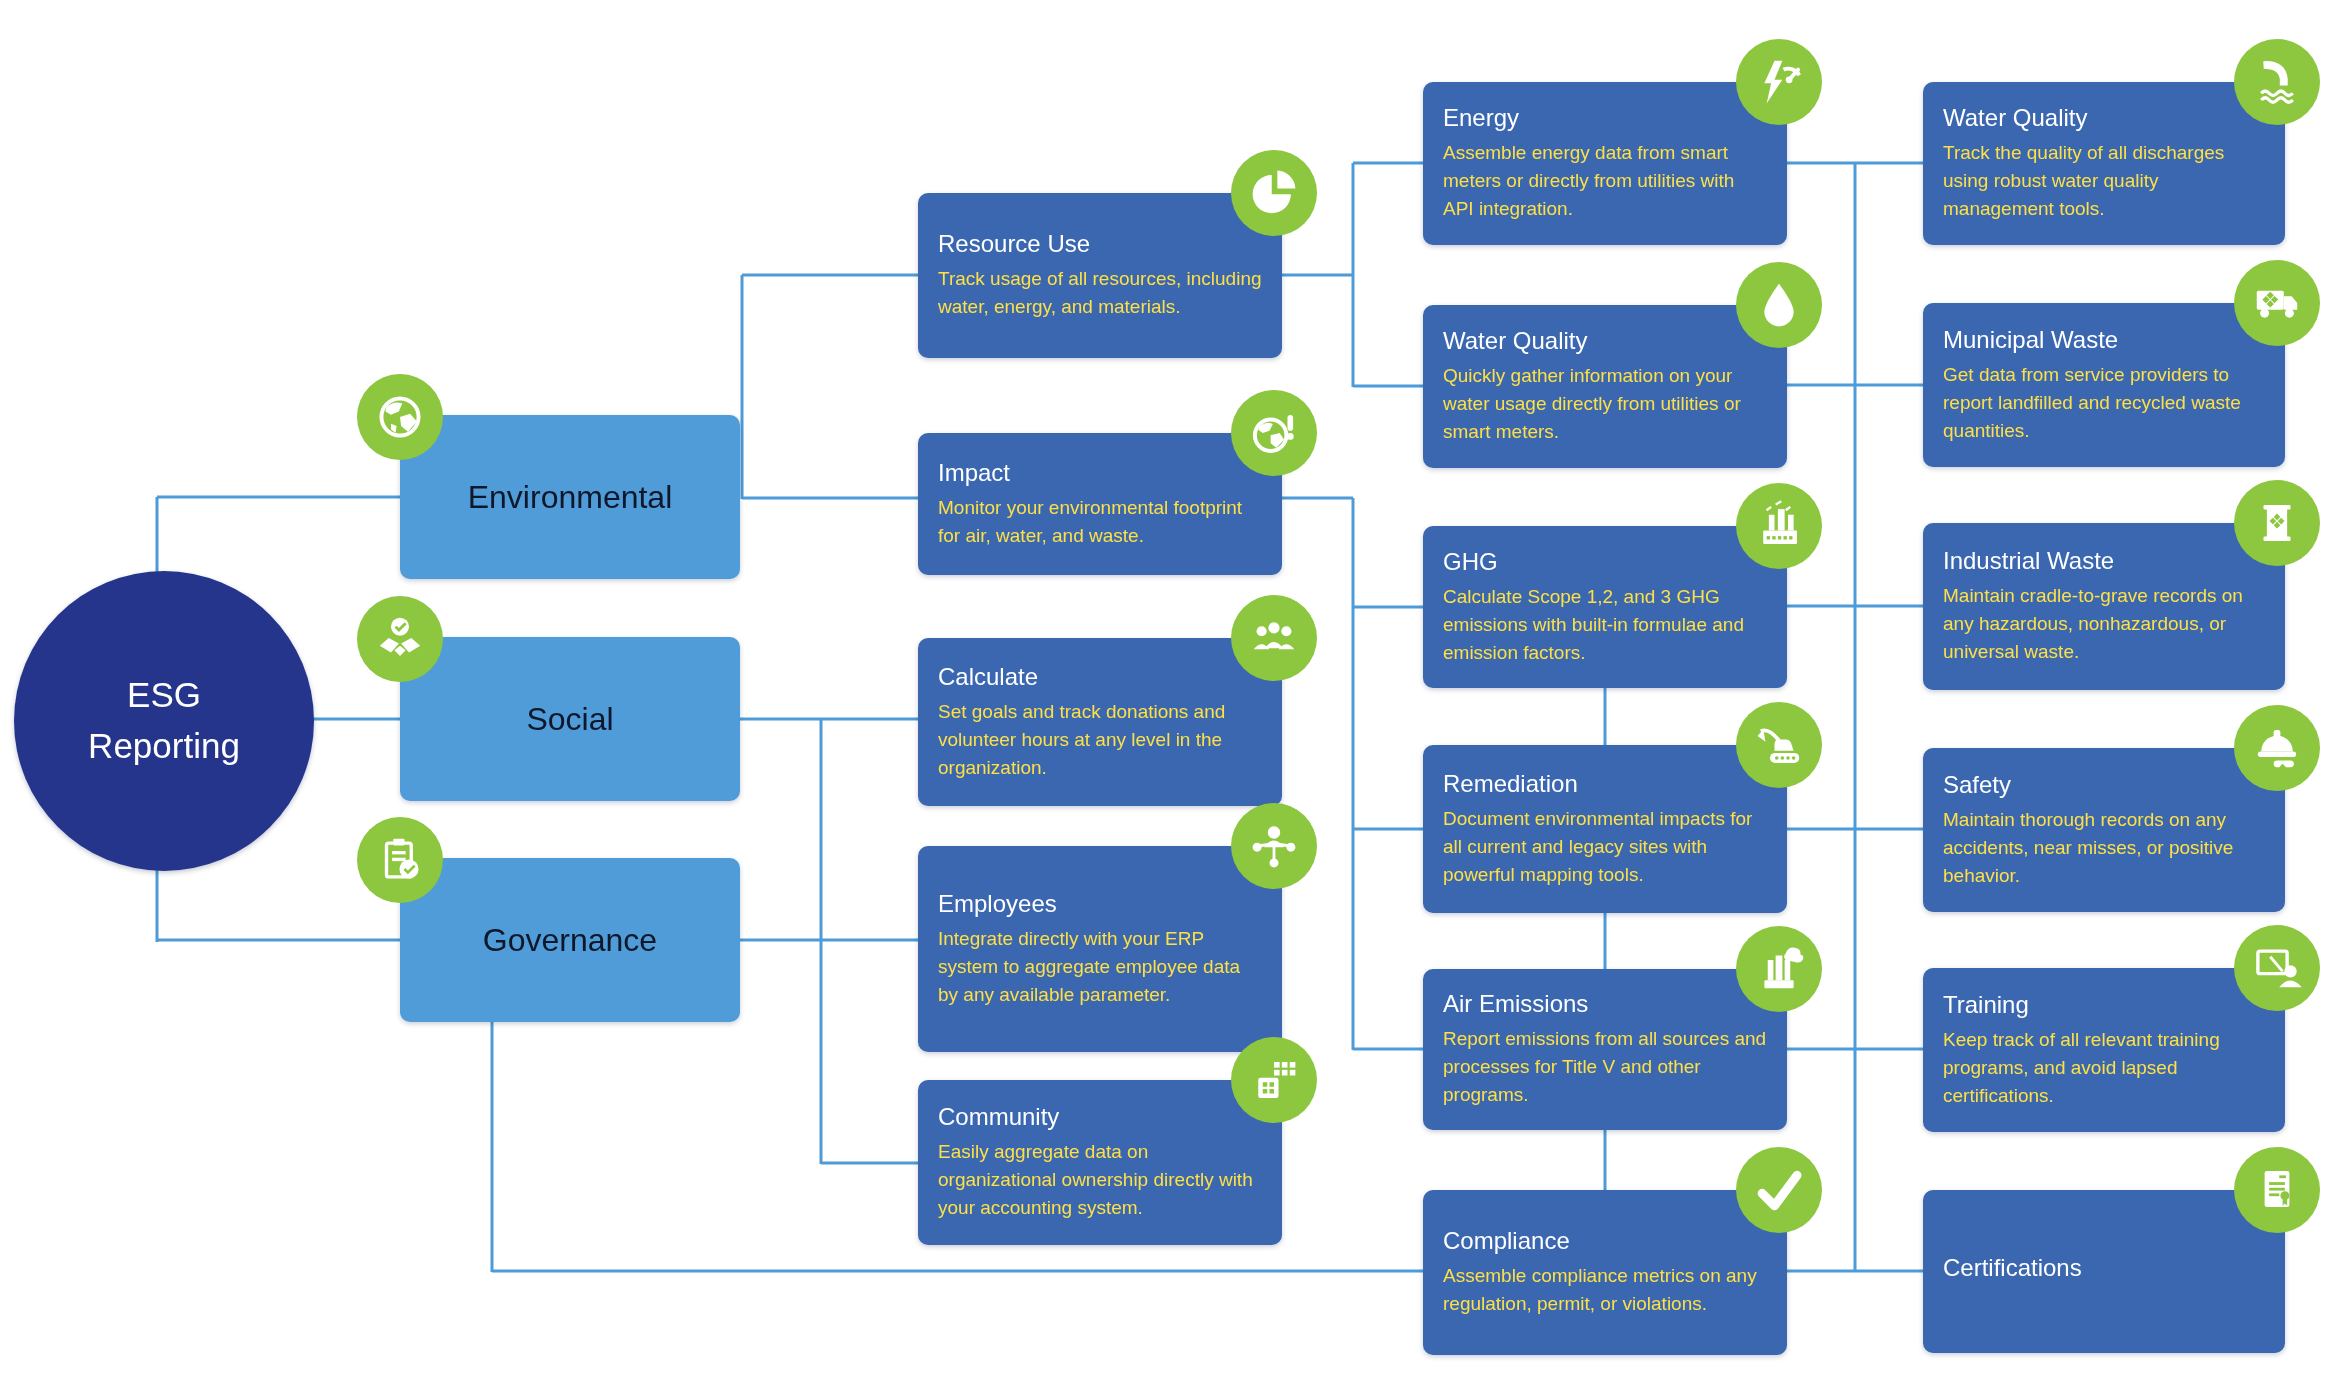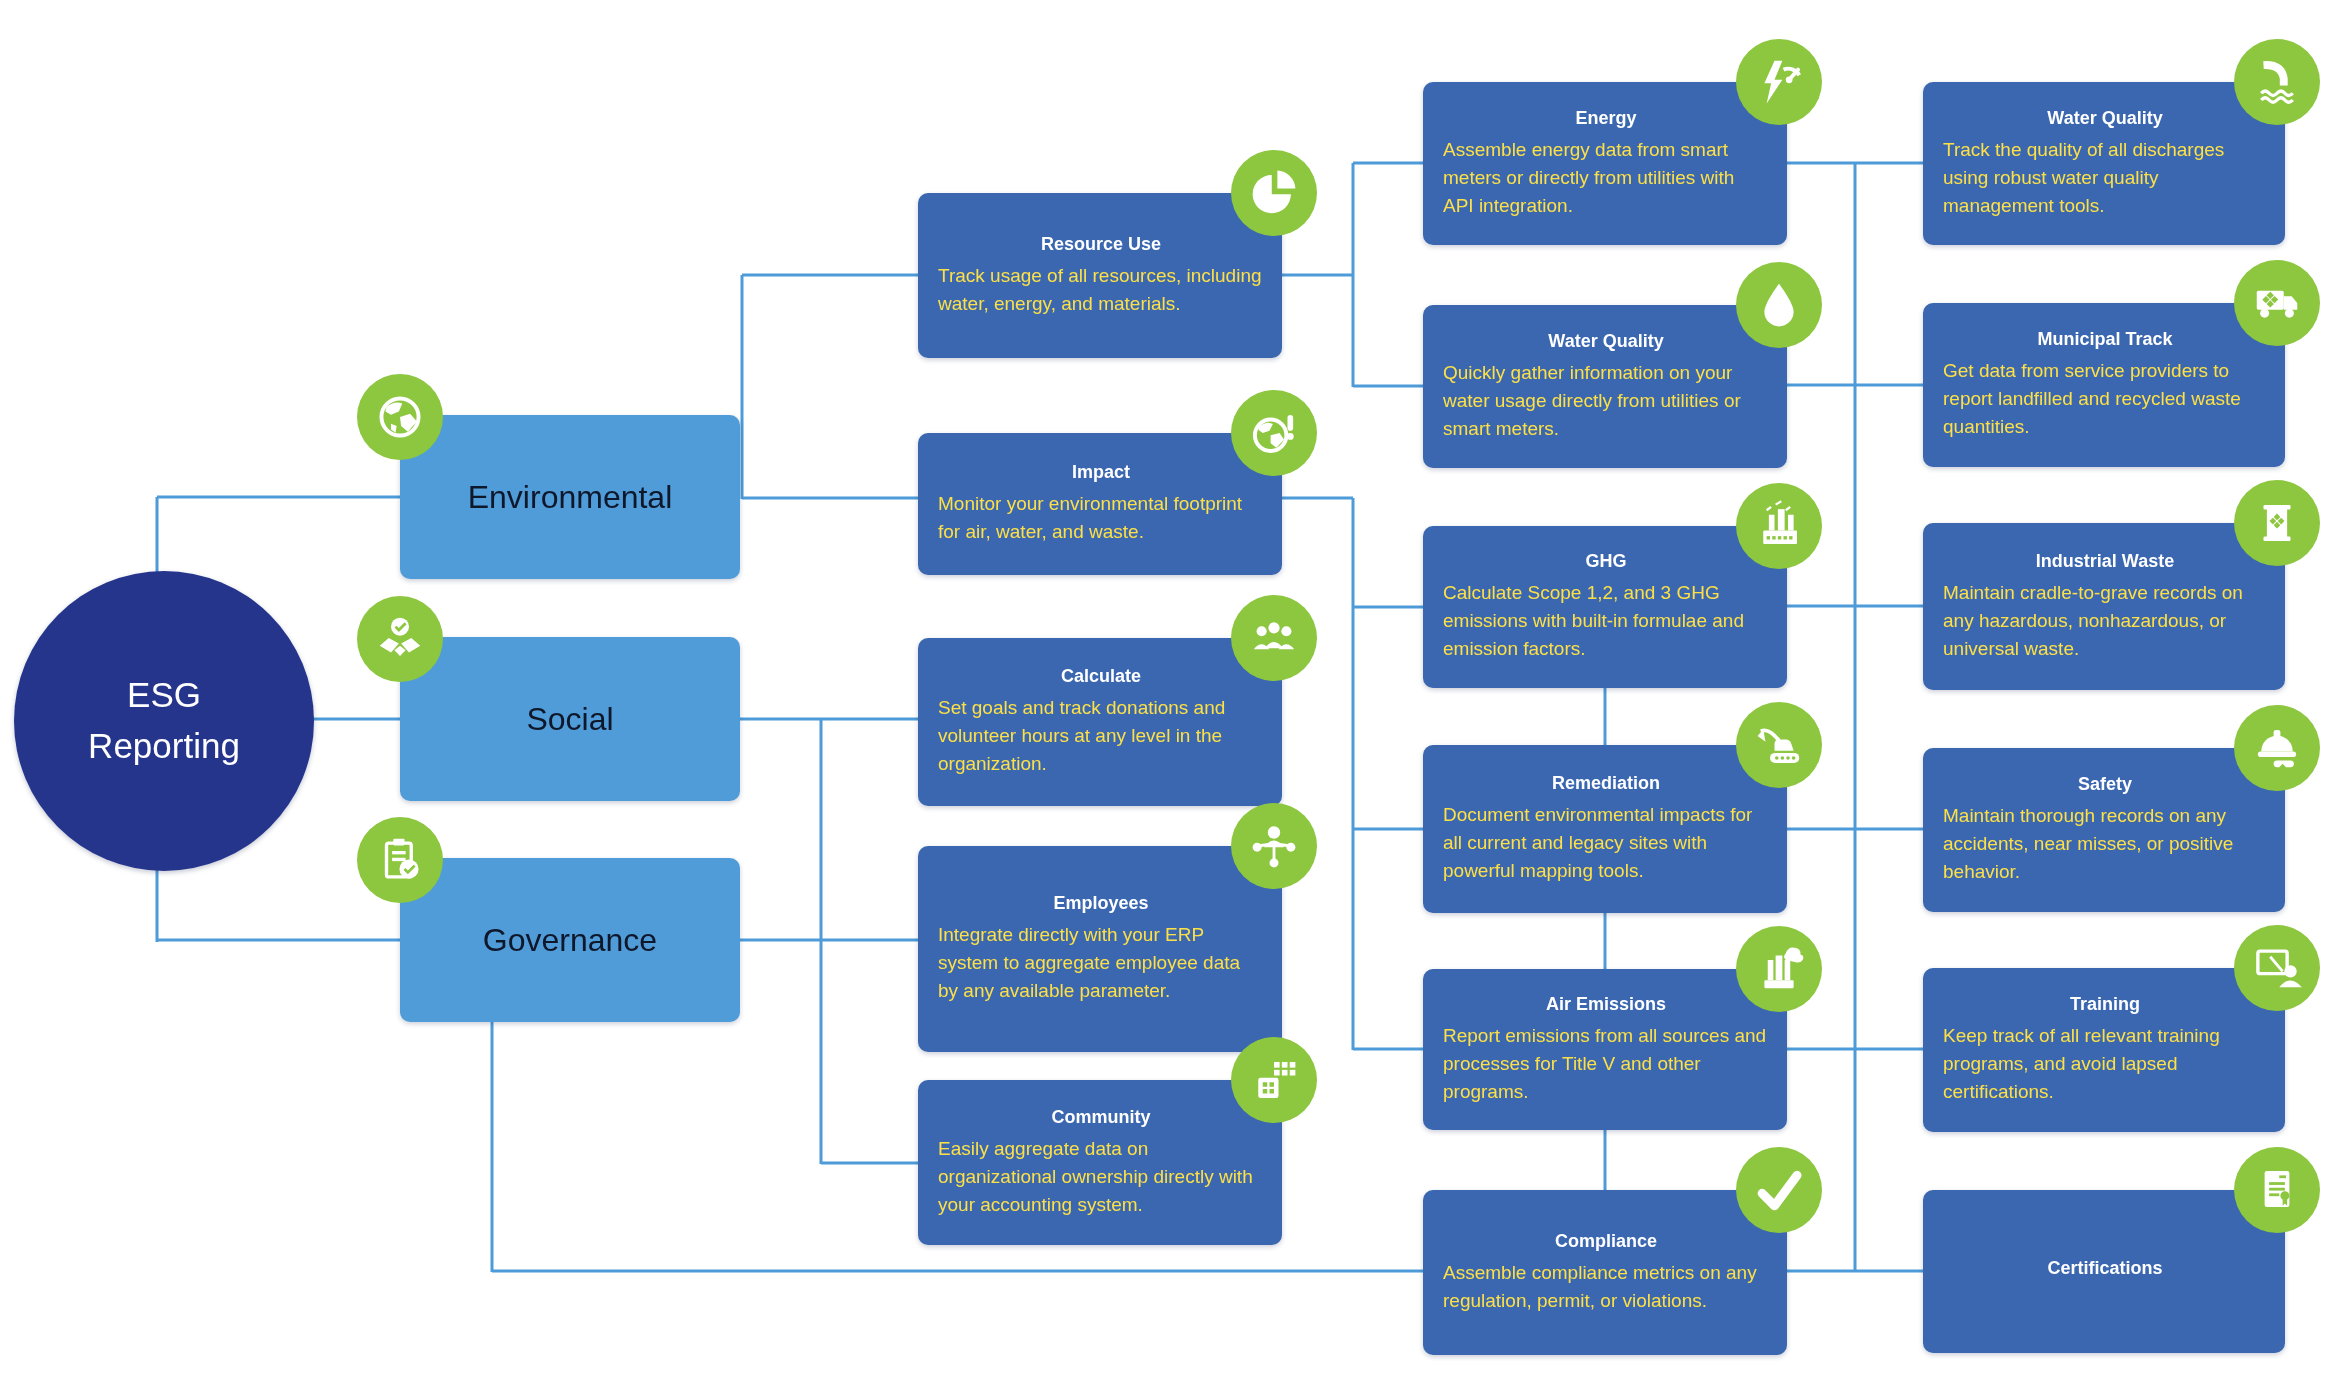--- a/index.html
+++ b/index.html
@@ -26,21 +26,21 @@
   .cat-badge{
     position:absolute;left:-43px;top:-41px;width:86px;height:86px;border-radius:50%;
     background:#8dc63f;display:flex;align-items:center;justify-content:center;
   }
 
   .node{
     position:absolute;width:364px;border-radius:10px;background:#3a67af;color:#fff;
     display:flex;flex-direction:column;justify-content:center;box-sizing:border-box;
     padding:6px 18px 6px 20px;z-index:1;box-shadow:0 2px 5px rgba(20,35,80,.22);
   }
-  .node-title{font-size:18px;font-weight:700;margin-bottom:7px;text-align:center;}
+  .node-title{font-size:24px;font-weight:400;margin-bottom:7px;}
   .node-desc{font-size:19px;line-height:28px;font-weight:400;color:#fde047;}
   .node-badge{
     position:absolute;right:-35px;top:-43px;width:86px;height:86px;border-radius:50%;
     background:#8dc63f;display:flex;align-items:center;justify-content:center;
   }
   .badge-svg{width:54px;height:54px;}
   .defs{position:absolute;width:0;height:0;overflow:hidden;}
 </style>
 </head>
 <body>
@@ -382,21 +382,21 @@
   <div class="node" style="left:1923px;top:82px;height:163px;width:362px">
     <div class="node-title">Water Quality</div>
     <div class="node-desc">Track the quality of all discharges using robust water quality management tools.</div>
     <span class="node-badge">
         <svg class="badge-svg">
           <use href="#i-discharge"></use>
         </svg>
       </span>
   </div>
   <div class="node" style="left:1923px;top:303px;height:164px;width:362px">
-    <div class="node-title">Municipal Track</div>
+    <div class="node-title">Municipal Waste</div>
     <div class="node-desc">Get data from service providers to report landfilled and recycled waste quantities.</div>
     <span class="node-badge">
         <svg class="badge-svg">
           <use href="#i-truck"></use>
         </svg>
       </span>
   </div>
   <div class="node" style="left:1923px;top:523px;height:167px;width:362px">
     <div class="node-title">Industrial Waste</div>
     <div class="node-desc">Maintain cradle-to-grave records on any hazardous, nonhazardous, or universal waste.</div>

